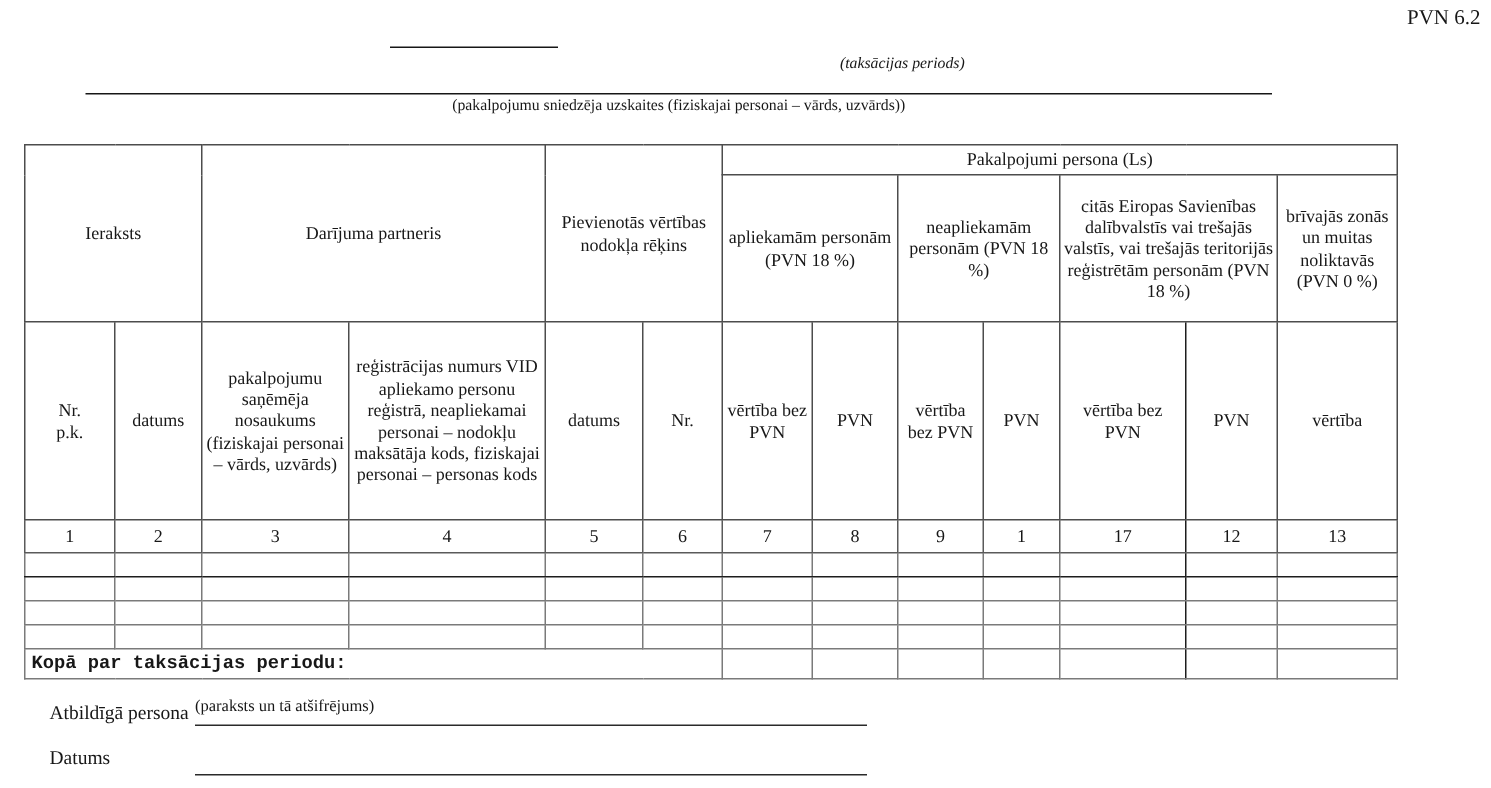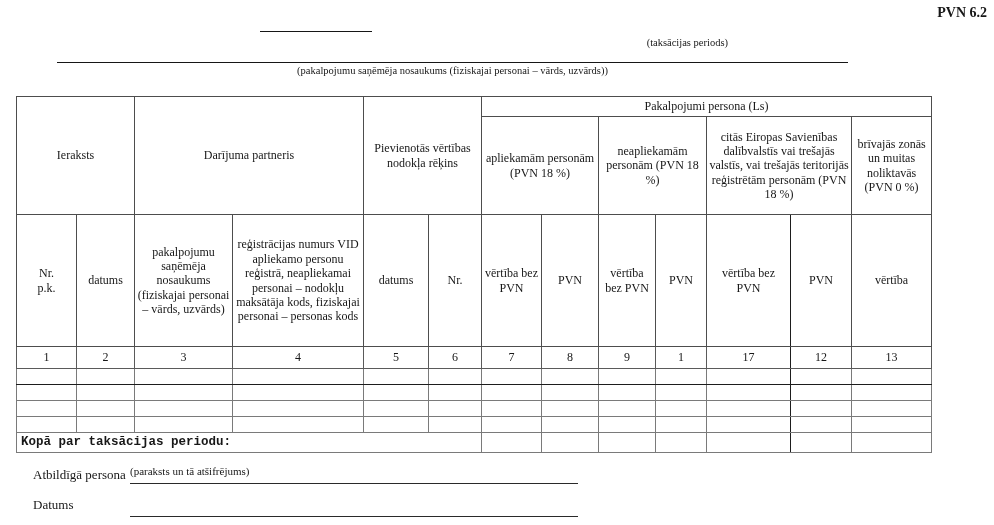--- a/index.html
+++ b/index.html
@@ -3,26 +3,26 @@
 <meta charset="utf-8">
 <style>
   html,body { margin:0; padding:0; }
   body {
     width:994px; height:525px; background:#ffffff; position:relative;
     font-family:"Liberation Serif","DejaVu Serif",serif; color:#171717;
     -webkit-font-smoothing:antialiased;
   }
   .page { position:absolute; inset:0; }
 
-  .form-code { position:absolute; top:5px; right:7px; font-weight:bold; font-size:14px; }
+  .form-code { position:absolute; top:5px; right:7px; font-weight:normal; font-size:14px; }
 
   .title-row { position:absolute; left:255px; top:14px; display:flex; align-items:flex-end;
                font-weight:bold; font-size:15.5px; white-space:nowrap; }
   .title-blank { display:inline-block; width:112px; height:17px; border-bottom:1.5px solid #161616; margin-left:5px; }
-  .title-caption { position:absolute; left:616px; top:37px; width:112px; text-align:right; font-size:10.5px; }
+  .title-caption { position:absolute; left:560px; top:37px; width:112px; text-align:left; font-size:10.5px;font-style:italic; }
 
   .provider-line { position:absolute; left:57px; top:46px; width:791px; height:16px; border-bottom:1px solid #161616; }
   .provider-caption { position:absolute; left:57px; top:65px; width:791px; text-align:center; font-size:10.5px; }
 
   table.register {
     position:absolute; left:16px; top:96px; width:915px;
     border-collapse:collapse; table-layout:fixed;
     font-size:12px; line-height:1.2; border:1px solid #3e3e3e;
   }
   .register th, .register td {
@@ -54,21 +54,21 @@
 <div class="page">
 
   <div class="form-code">PVN 6.2</div>
 
   <div class="title-row">
     <span class="title-blank"></span>
   </div>
   <div class="title-caption">(taksācijas periods)</div>
 
   <div class="provider-line"></div>
-  <div class="provider-caption">(pakalpojumu saņēmēja nosaukums (fiziskajai personai – vārds, uzvārds))</div>
+  <div class="provider-caption">(pakalpojumu sniedzēja uzskaites (fiziskajai personai – vārds, uzvārds))</div>
 
   <table class="register">
     <colgroup>
       <col style="width:60px">
         <col style="width:58px">
         <col style="width:98px">
         <col style="width:131px">
       <col style="width:65px">
         <col style="width:53px">
         <col style="width:60px">

